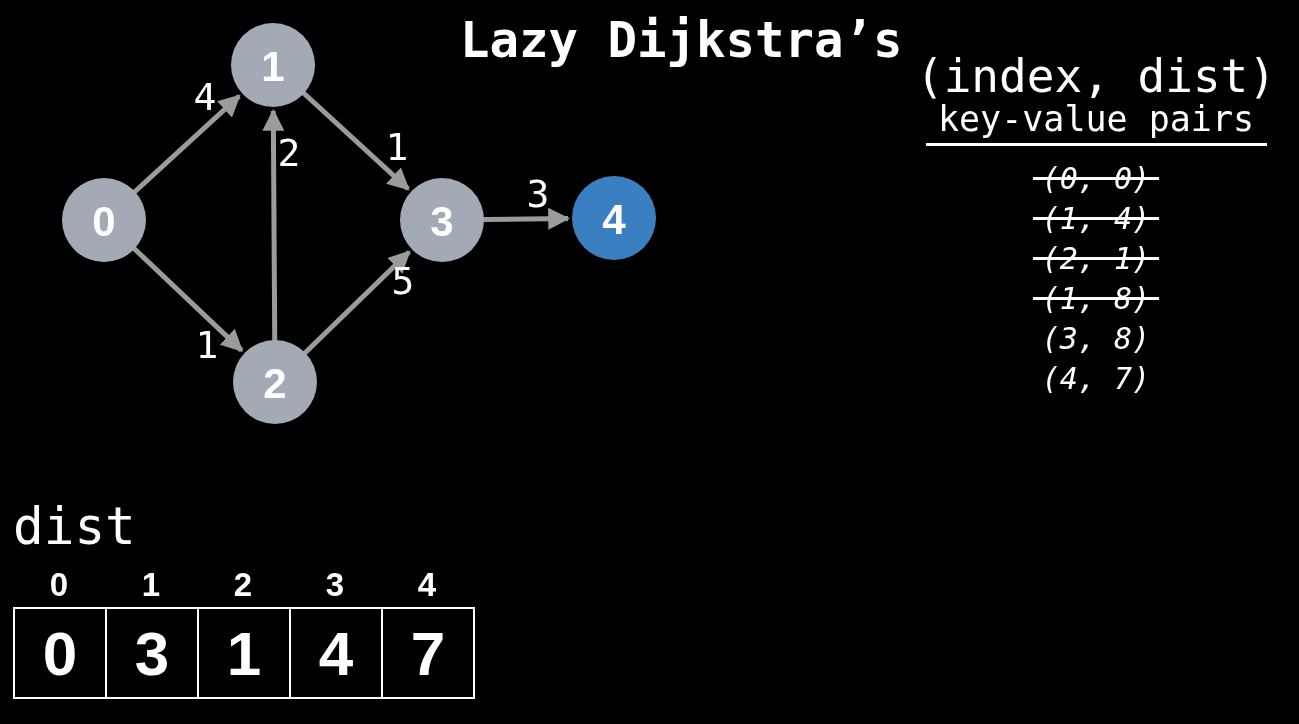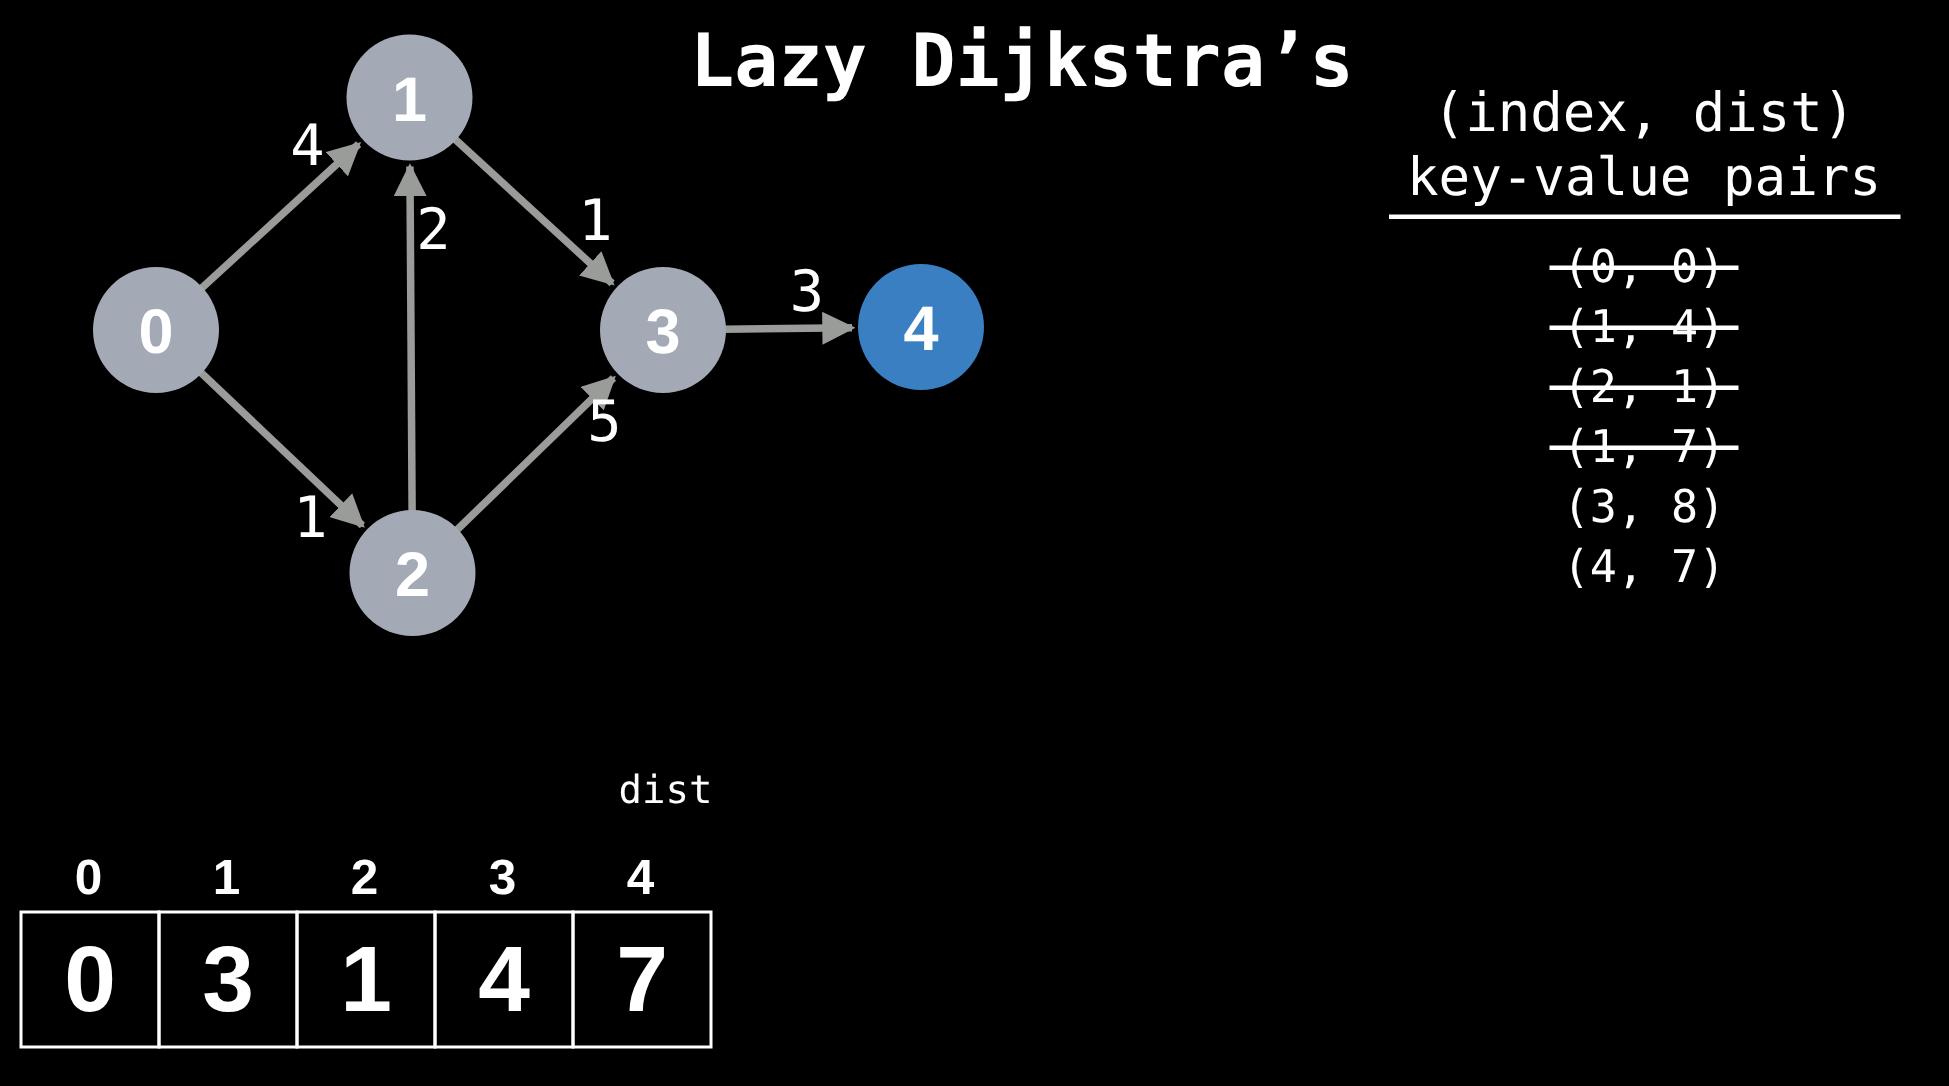--- a/index.html
+++ b/index.html
@@ -37,38 +37,38 @@
   }
 
   
   .kv-panel {
     position: absolute;
     left: 900px;
     top: 55px;
     width: 392px;
     text-align: center;
   }
-  .kv-h1 { font-size: 36px; line-height: 42px; white-space: nowrap; }
+  .kv-h1 { font-size: 46px; line-height: 42px; white-space: nowrap; }
   .kv-h2 { font-size: 35px; line-height: 44px; white-space: nowrap; }
   .kv-rule { width: 341px; height: 3px; background: #fff; margin: 2px auto 0; }
   .kv-list { margin-top: 13px; }
   .kv-row { position: relative; height: 40px; line-height: 40px; font-size: 30px; }
-  .kv-text { position: relative; display: inline-block; white-space: pre; }
+  .kv-text { position: relative; display: inline-block; white-space: pre; font-style: italic; }
   .kv-row.struck .kv-text::after {
     content: "";
     position: absolute;
     left: -9px; right: -9px;
     top: 18px; height: 3px;
     background: #fff;
   }
   .kv-arrow { position: absolute; left: 64px; top: 9px; }
 
   
   .dist-wrap { position: absolute; left: 13px; top: 504px; width: 462px; }
-  .dist-title { text-align: right; font-size: 26px; line-height: 46px; }
+  .dist-title { text-align: left; font-size: 51px; line-height: 46px; }
   .dist-indices { position: absolute; top: 62px; left: 0; width: 462px; display: flex; }
   .dist-indices .idx {
     width: 92px;
     text-align: center;
     font-family: "Liberation Sans", sans-serif;
     font-weight: bold;
     font-size: 33px;
   }
   .dist-cells { position: absolute; top: 103px; left: 0; display: flex; }
   .dist-cell {
@@ -124,21 +124,21 @@
   <div class="title">Lazy Dijkstra’s</div>
 
   <div class="kv-panel">
     <div class="kv-h1">(index, dist)</div>
     <div class="kv-h2">key-value pairs</div>
     <div class="kv-rule"></div>
     <div class="kv-list" id="kv-list">
         <div class="kv-row struck"><span class="kv-text">(0, 0)</span></div>
         <div class="kv-row struck"><span class="kv-text">(1, 4)</span></div>
         <div class="kv-row struck"><span class="kv-text">(2, 1)</span></div>
-        <div class="kv-row struck"><span class="kv-text">(1, 7)</span></div>
+        <div class="kv-row struck"><span class="kv-text">(1, 8)</span></div>
         <div class="kv-row"><span class="kv-text">(3, 8)</span></div>
         <div class="kv-row"><span class="kv-text">(4, 7)</span></div>
       </div>
   </div>
 
   <div class="dist-wrap">
     <div class="dist-title">dist</div>
     <div class="dist-indices" id="dist-indices">
         <span class="idx">0</span>
         <span class="idx">1</span>

